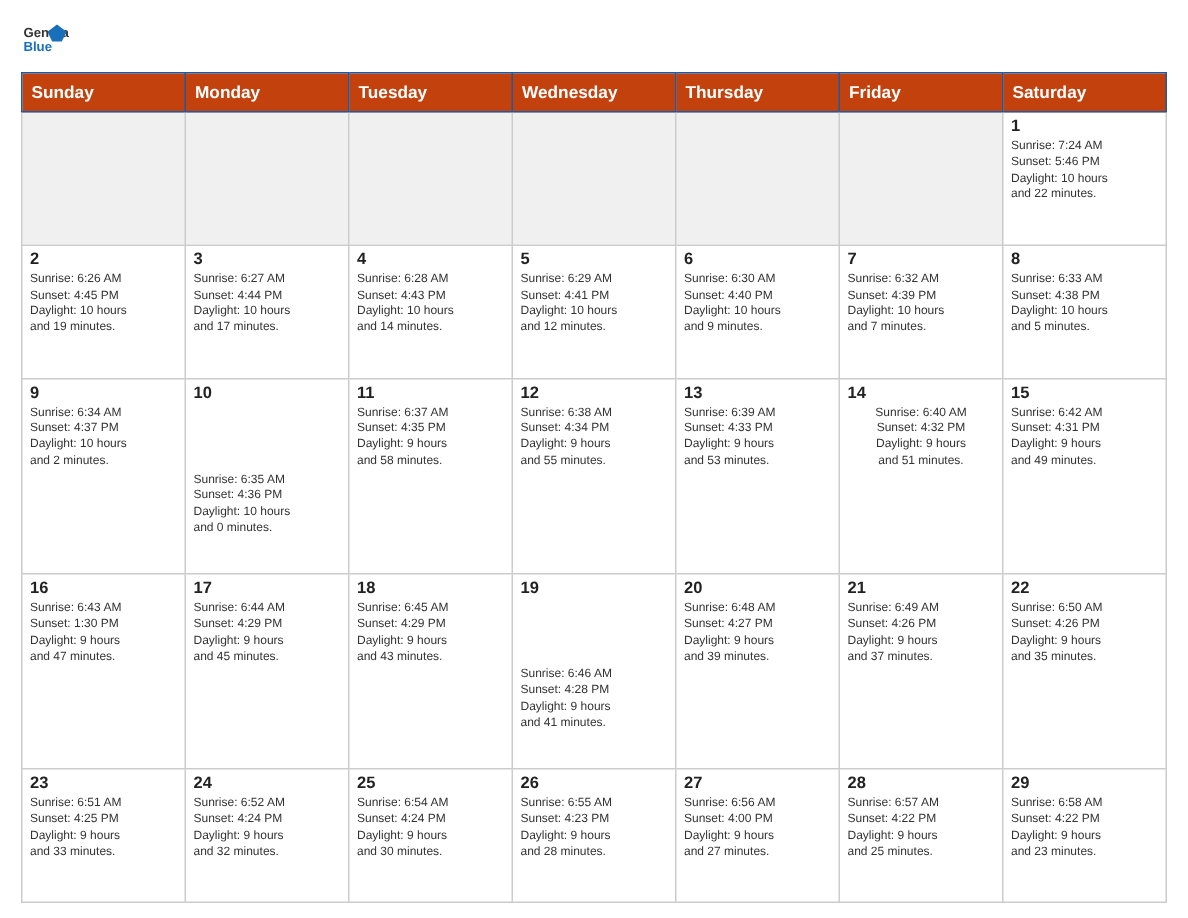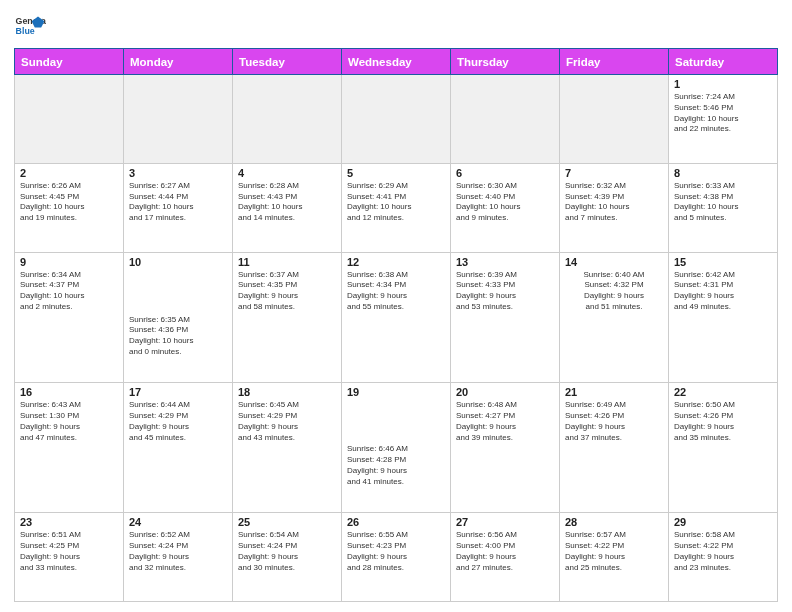--- a/index.html
+++ b/index.html
@@ -47,21 +47,21 @@
       color: #444;
     }
     .calendar {
       flex: 1;
       border: 1px solid #ccc;
       border-collapse: collapse;
       width: 100%;
       table-layout: fixed;
     }
     .calendar th {
-      background: #d946ef;
+      background: #c2410c;
       color: #fff;
       font-size: 11.5px;
       font-weight: bold;
       text-align: left;
       padding: 4px 6px;
       border: 1px solid #1d5aa0;
       height: 26px;
     }
     .calendar td {
       border: 1px solid #ccc;

